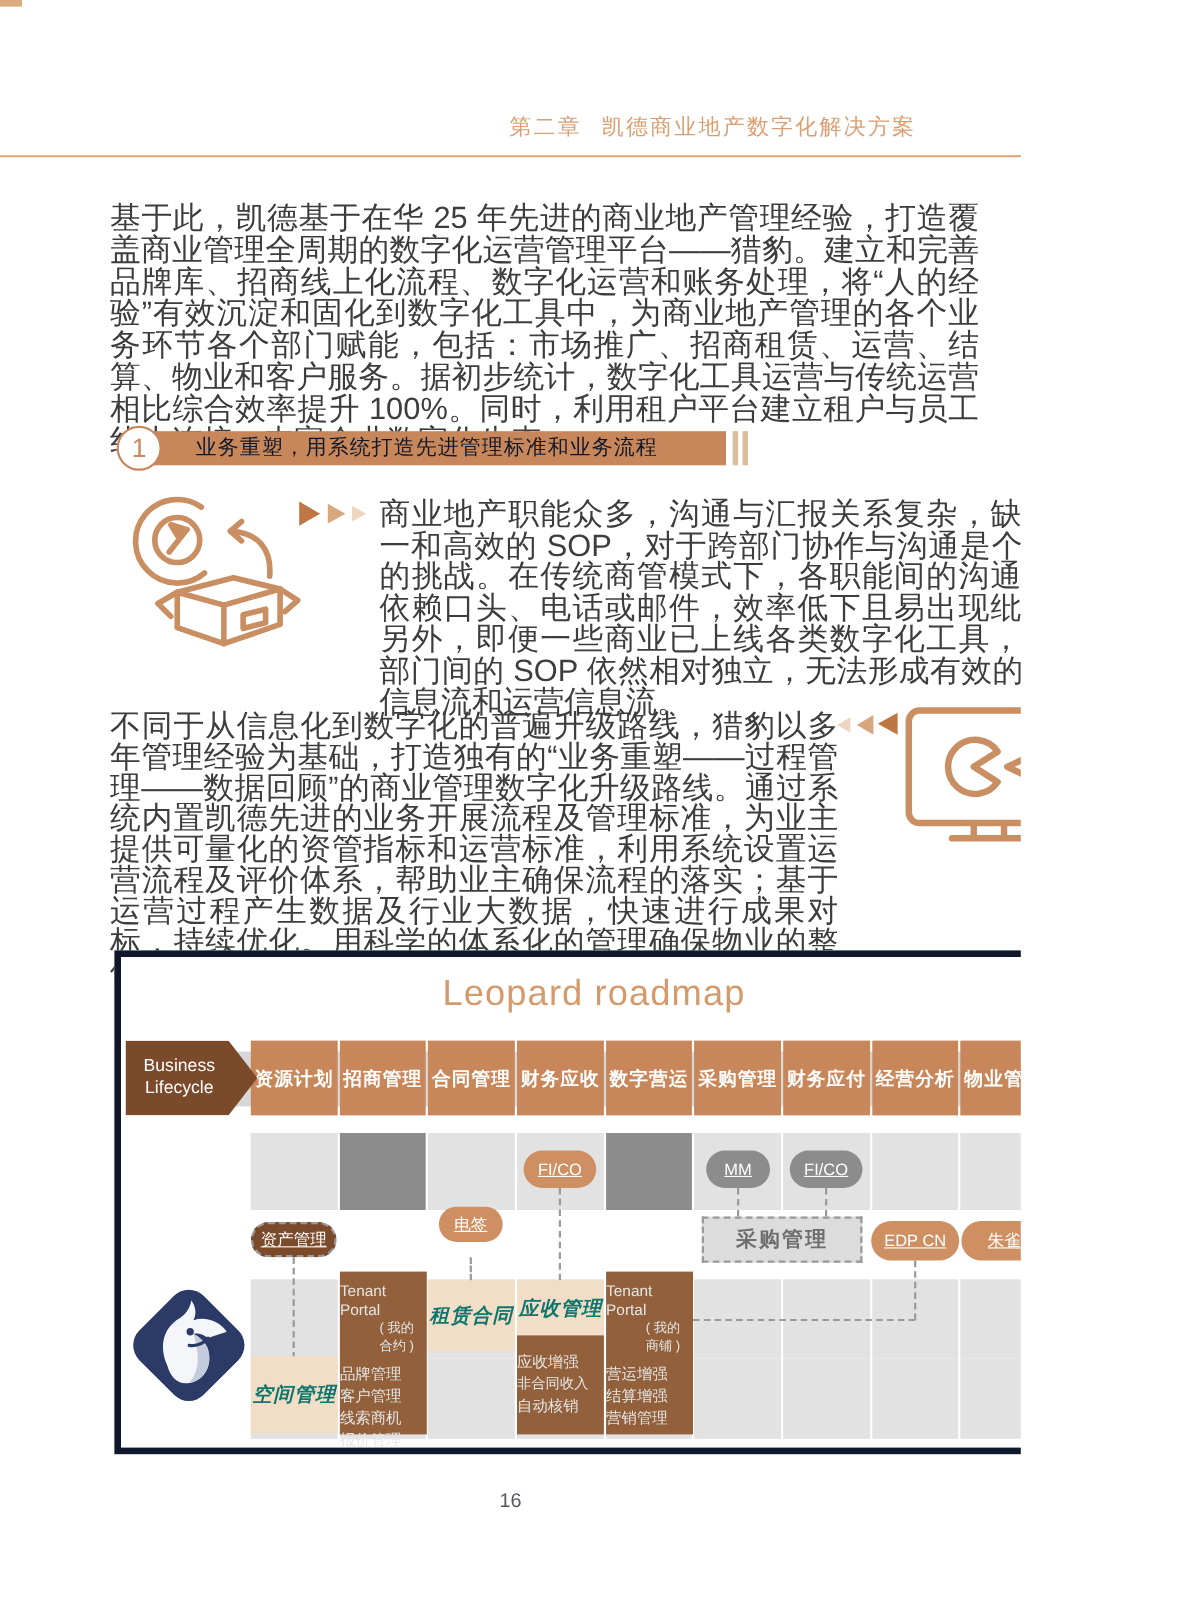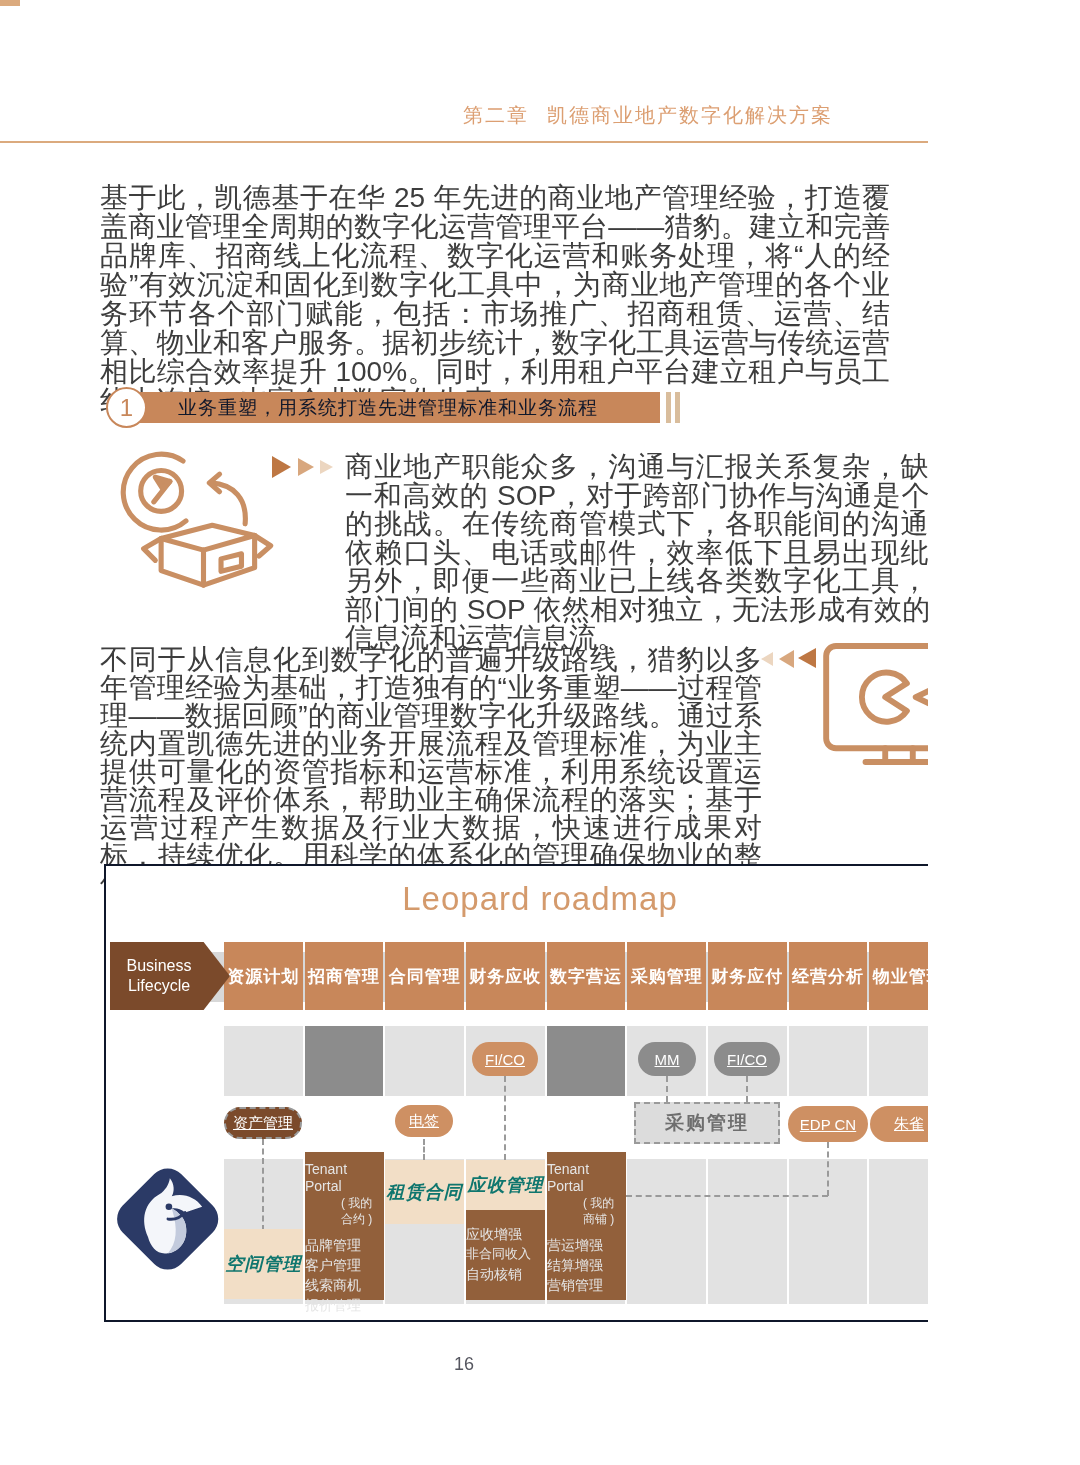--- a/index.html
+++ b/index.html
@@ -29,21 +29,21 @@
                 border:2px solid #c8875a; color:#c8875a; font-size:24px; line-height:37px;
                 text-align:center; z-index:2; font-weight:300; }
   .sec-tick { top:392px; width:5px; height:31px; background:#d9bd9c; }
 
   
   .tri { width:0; height:0; display:inline-block; }
   .tri-r { border-top:11px solid transparent; border-bottom:11px solid transparent; }
   .tri-l { border-top:10px solid transparent; border-bottom:10px solid transparent; }
 
   
-  .roadmap { top:864px; left:104px; width:872px; height:458px; background:#fff; border:2px solid #0f172a; }
+  .roadmap { top:864px; left:104px; width:872px; height:458px; background:#fff; border:6px solid #0f172a; }
   .rm-title { top:14px; left:0; width:100%; text-align:center; font-size:33px; color:#d49a6c; letter-spacing:1px; }
   .rm-row { left:118px; width:724px; display:flex; gap:2px; }
   .rm-row > div { flex:1; }
   .hdr-cells { top:76px; height:68px; }
   .hdr-cells > div { background:#c8875a; color:#fff; font-size:17px; font-weight:bold;
                      display:flex; align-items:center; justify-content:center; letter-spacing:1px; }
   .gray-row { top:160px; height:70px; }
   .cell-light { background:#e2e2e2; }
   .cell-dark  { background:#8c8c8c; }
   .row4 { top:293px; height:72px; }
@@ -240,21 +240,21 @@
       <div class="bb-gap"></div>
       <div class="bb-line">营运增强</div>
       <div class="bb-line">结算增强</div>
       <div class="bb-line">营销管理</div>
     </div>
 
     <div class="abs pill pill-orange" style="left:399px;top:176px;width:66px;height:34px;">FI/CO</div>
     <div class="abs pill pill-gray" style="left:561px;top:176px;width:58px;height:34px;">MM</div>
     <div class="abs pill pill-gray" style="left:641px;top:176px;width:66px;height:34px;">FI/CO</div>
     <div class="abs pill pill-dark" style="left:157px;top:241px;width:78px;height:32px;">资产管理</div>
-    <div class="abs pill pill-orange" style="left:318px;top:239px;width:58px;height:32px;">电签</div>
+    <div class="abs pill pill-orange" style="left:318px;top:227px;width:58px;height:32px;">电签</div>
     <div class="abs proc-box" style="left:601px;top:236px;width:146px;height:42px;">采购管理</div>
     <div class="abs pill pill-orange" style="left:722px;top:240px;width:80px;height:36px;">EDP CN</div>
     <div class="abs pill pill-orange" style="left:803px;top:240px;width:78px;height:36px;">朱雀</div>
 
     <svg class="abs" style="left:4px;top:283px;" width="114" height="142" viewBox="0 0 120 148">
       <rect x="17" y="29" width="87" height="87" rx="20" transform="rotate(45 60 73)" fill="#2b3a66"></rect>
       <path fill="#f4f6fa" d="M40,92 C32,74 36,56 52,47 C58,43 62,37 63,30 C68,36 68,44 65,49
                C77,45 90,50 97,60 L79,66 C74,62 69,61 65,62 C73,66 79,73 80,81
                C82,95 74,107 61,109 C50,111 43,103 40,92 Z"></path>
       <path fill="#c3cbdd" d="M65,62 C73,66 79,73 80,81 C82,95 74,107 61,109 C70,99 72,84 65,62 Z"></path>

